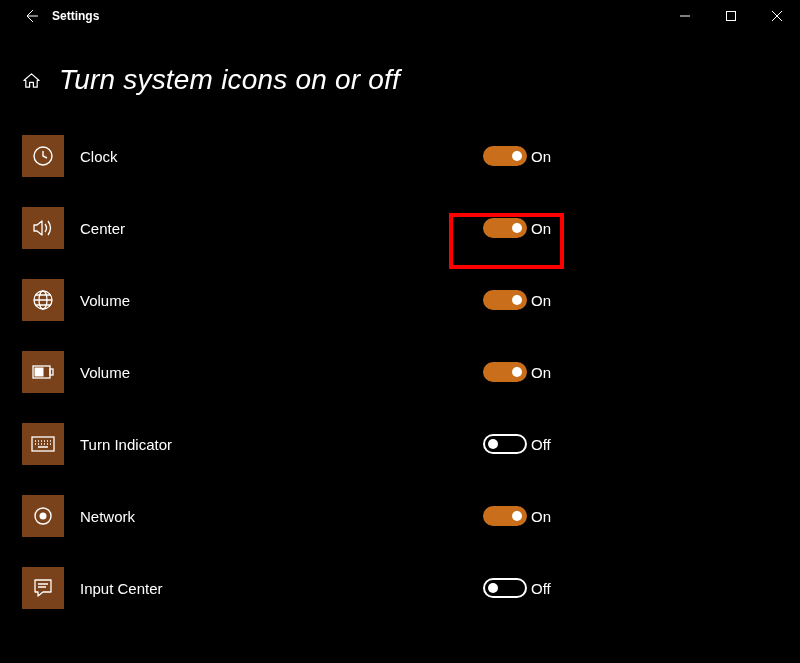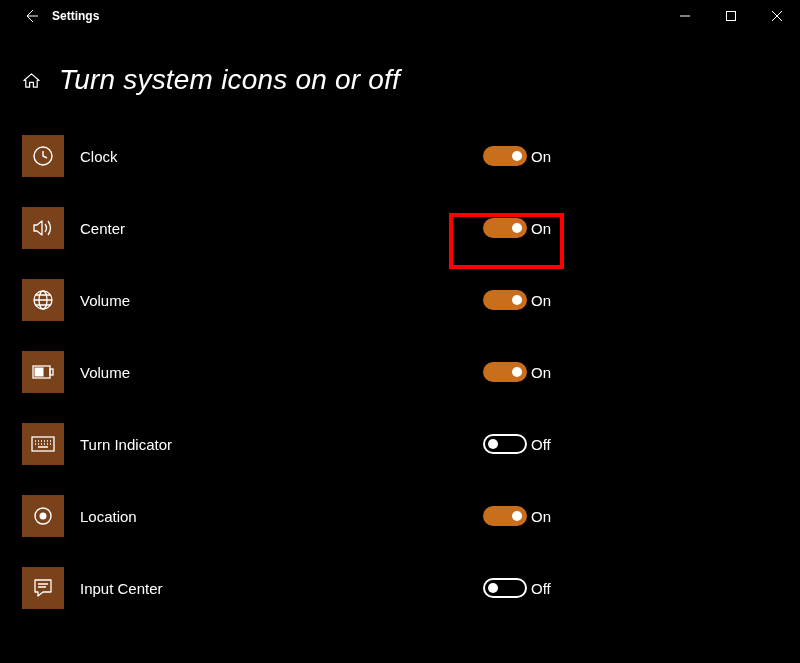--- a/index.html
+++ b/index.html
@@ -266,21 +266,21 @@
     </div>
   </div>
 
   <div class="row">
     <div class="icon-box">
       <svg width="22" height="22" viewBox="0 0 22 22">
         <circle cx="11" cy="11" r="8" stroke="#fff" stroke-width="1.4" fill="none"></circle>
         <circle cx="11" cy="11" r="3.5" fill="#fff"></circle>
       </svg>
     </div>
-    <div class="setting-label">Location</div>
+    <div class="setting-label">Network</div>
     <div class="toggle-wrap">
       <div class="toggle on">
           <div class="knob"></div>
         </div>
       <div class="toggle-label">On</div>
     </div>
   </div>
 
   <div class="row">
     <div class="icon-box">

